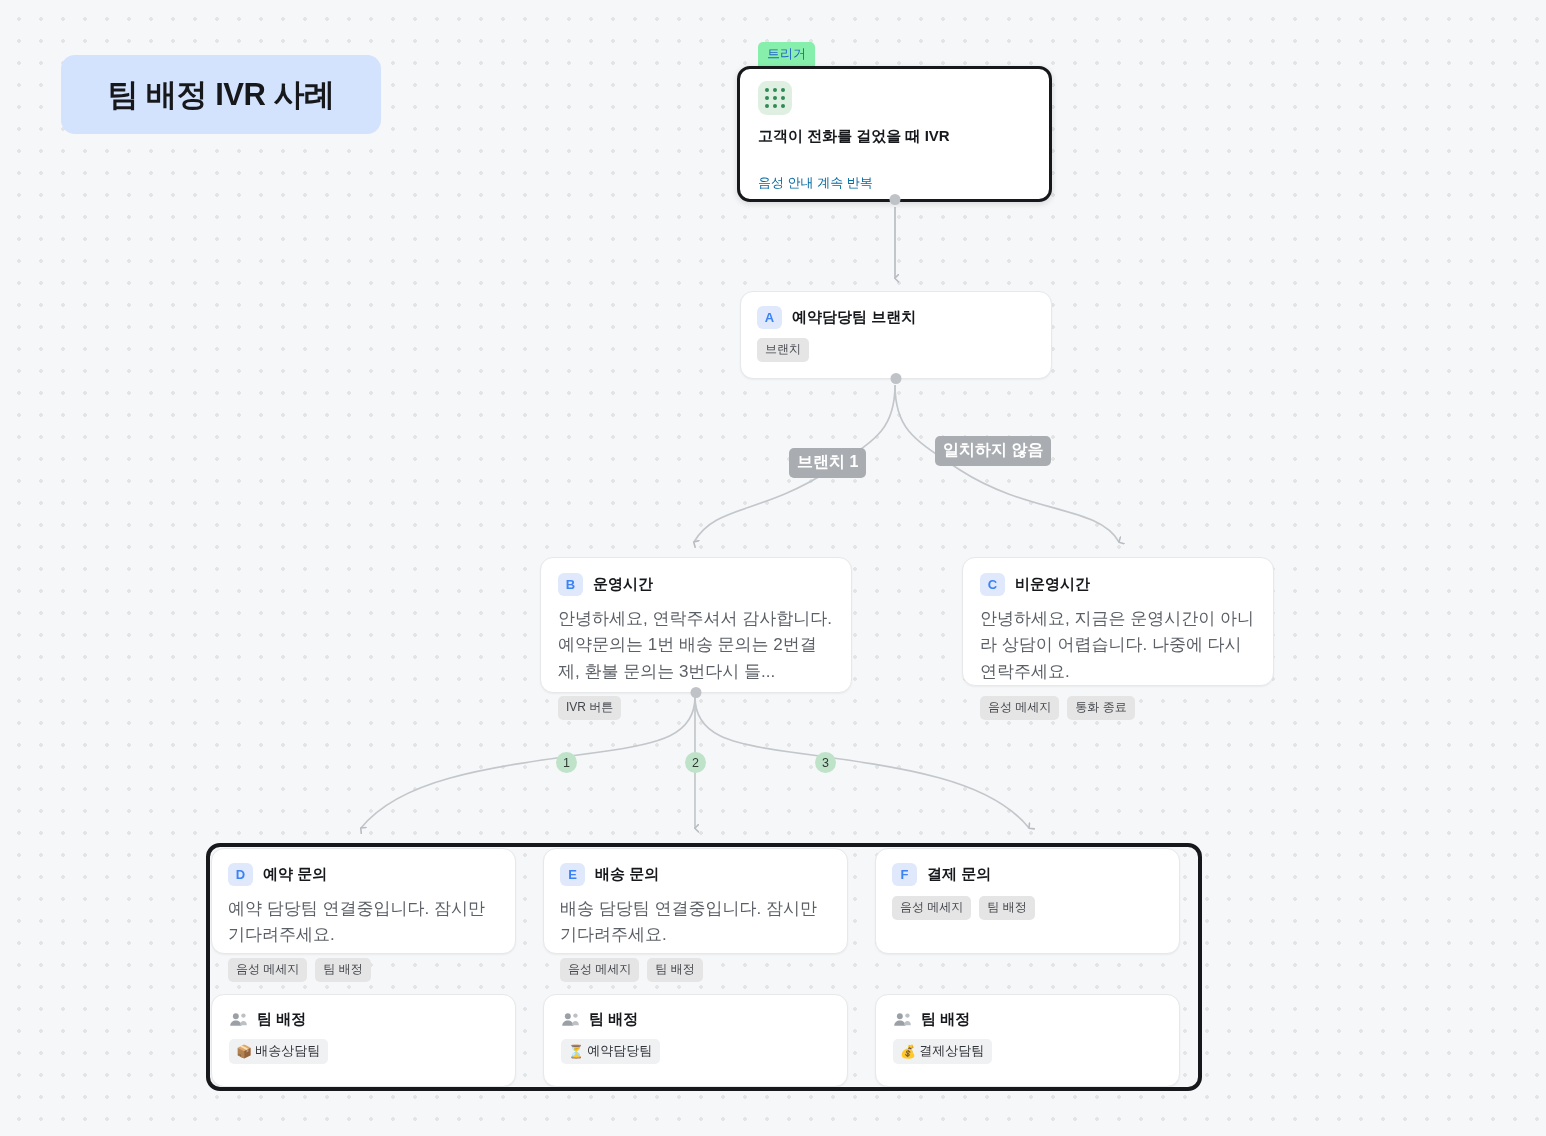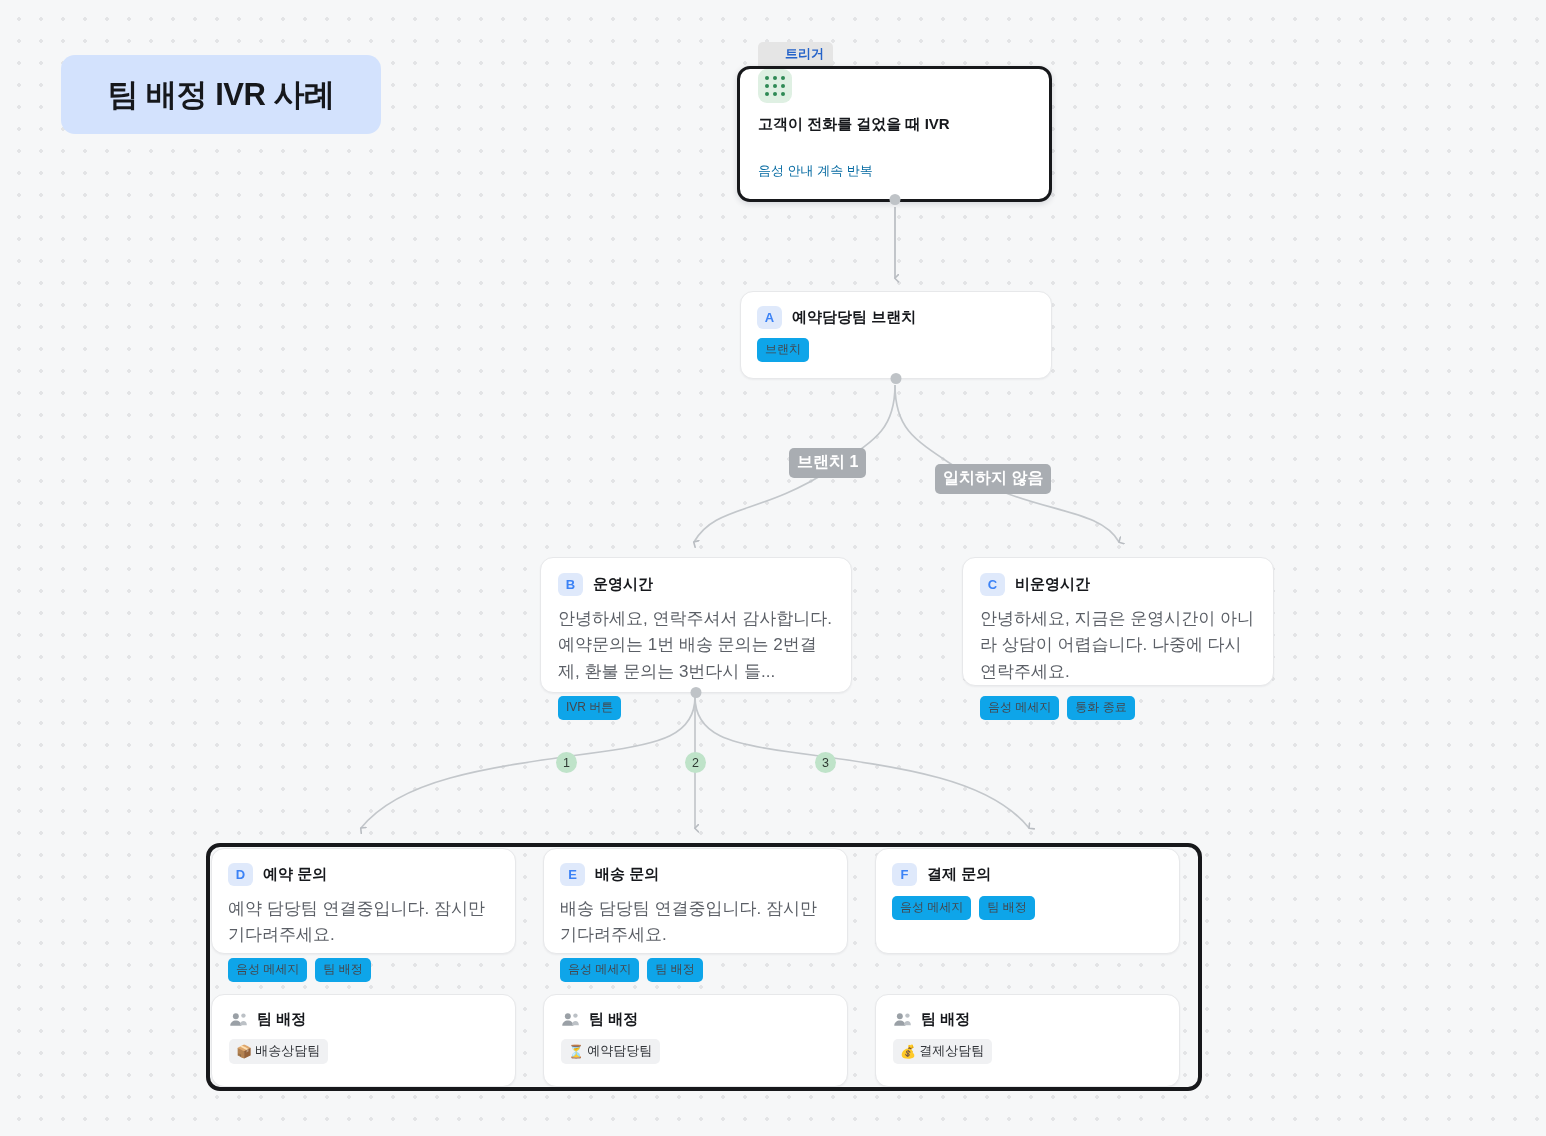--- a/index.html
+++ b/index.html
@@ -67,32 +67,32 @@
     background: #bfc3c7;
     left: 50%;
     bottom: -6px;
     transform: translateX(-50%);
   }
 
   
   .trigger-badge {
     position: absolute;
     left: 758px; top: 42px;
-    background: #e5e5e5;
+    background: #86efac;
     color: #2563c9;
     font-size: 13px;
-    font-weight: 700;
-    padding: 3px 9px 4px 27px;
+    font-weight: 400;
+    padding: 3px 9px 4px 9px;
     border-radius: 5px 5px 0 0;
   }
 
   #node-trigger {
     left: 737px; top: 66px;
     width: 315px; height: 136px;
-    padding: 0 18px;
+    padding: 12px 18px;
   }
   .keypad-icon {
     width: 34px; height: 34px;
     border-radius: 9px;
     background: #dff0e3;
     display: grid;
     grid-template-columns: repeat(3, 4px);
     grid-template-rows: repeat(3, 4px);
     gap: 4px;
     align-content: center;
@@ -137,21 +137,21 @@
     color: #16181c;
   }
   .node-body {
     font-size: 17px;
     line-height: 1.55;
     color: #5b5f66;
     margin-bottom: 11px;
   }
   .tag-row { display: flex; gap: 8px; flex-wrap: wrap; }
   .tag {
-    background: #0ea5e9;
+    background: #e5e5e5;
     color: #44474d;
     font-size: 12px;
     padding: 3px 8px 4px 8px;
     border-radius: 5px;
     white-space: nowrap;
   }
 
   #node-a { left: 740px; top: 291px; width: 312px; height: 88px; padding: 14px 16px; }
   #node-a .node-head { margin-bottom: 9px; }
 
@@ -204,21 +204,21 @@
     position: absolute;
     background: #a9adb2;
     color: #ffffff;
     font-size: 16px;
     font-weight: 600;
     padding: 4px 8px 5px 8px;
     border-radius: 5px;
     white-space: nowrap;
   }
   #lbl-branch1 { left: 789px; top: 448px; }
-  #lbl-nomatch { left: 935px; top: 464px; text-align: right; }
+  #lbl-nomatch { left: 935px; top: 436px; text-align: right; }
 
   .edge-num {
     position: absolute;
     width: 21px; height: 21px;
     border-radius: 50%;
     background: #bfe3c9;
     color: #2f3a33;
     font-size: 12.5px;
     display: flex;
     align-items: center;

